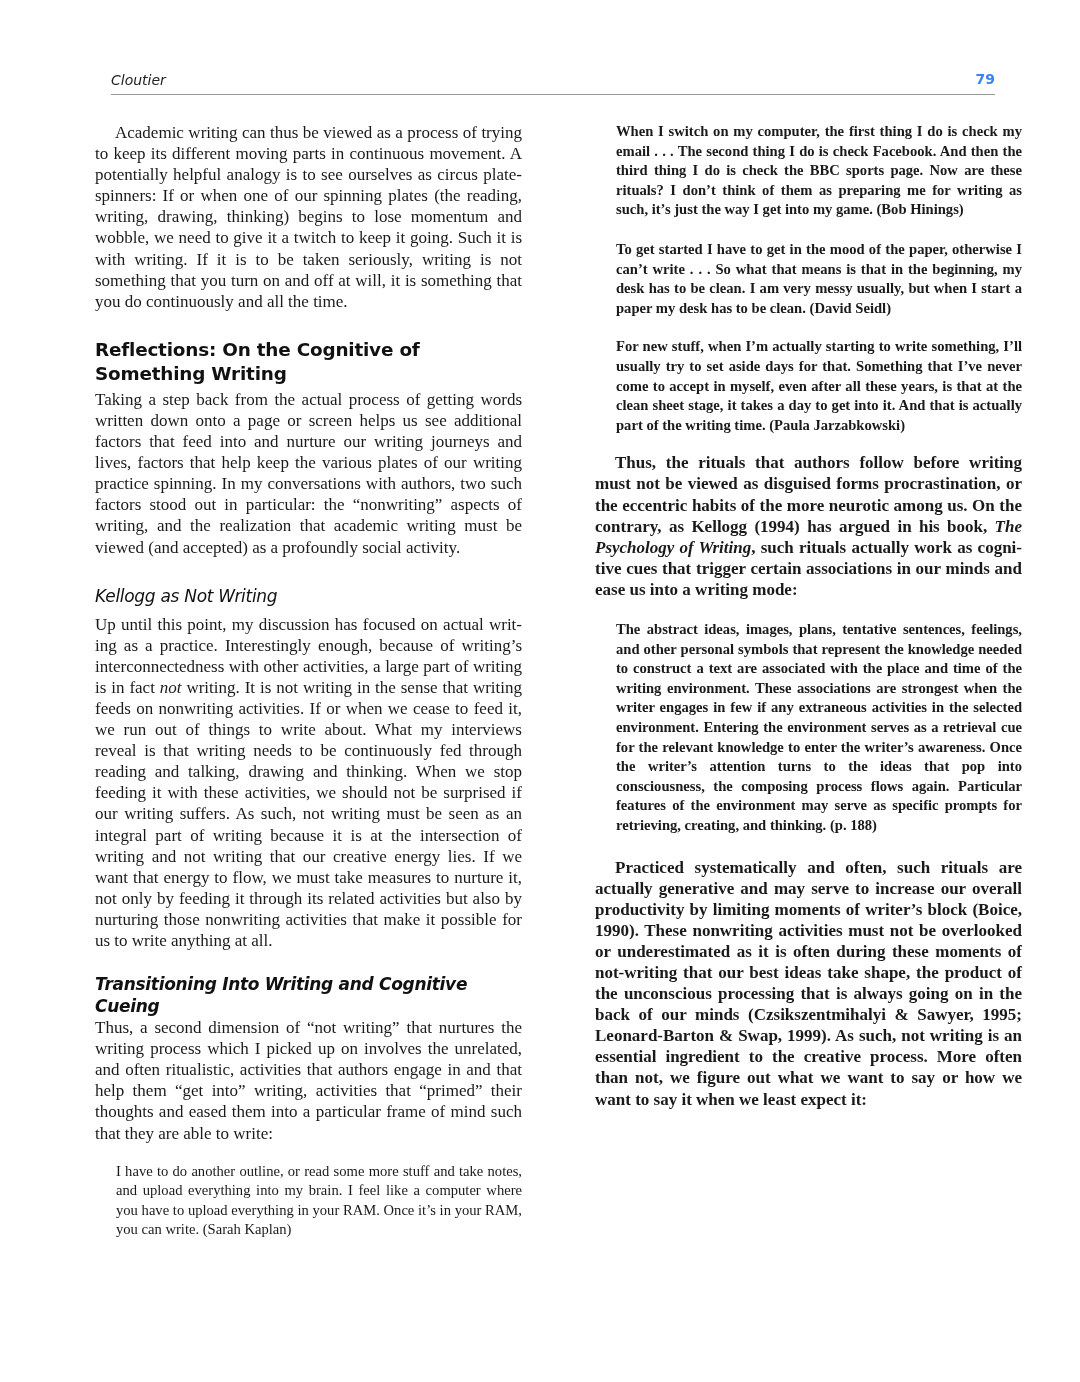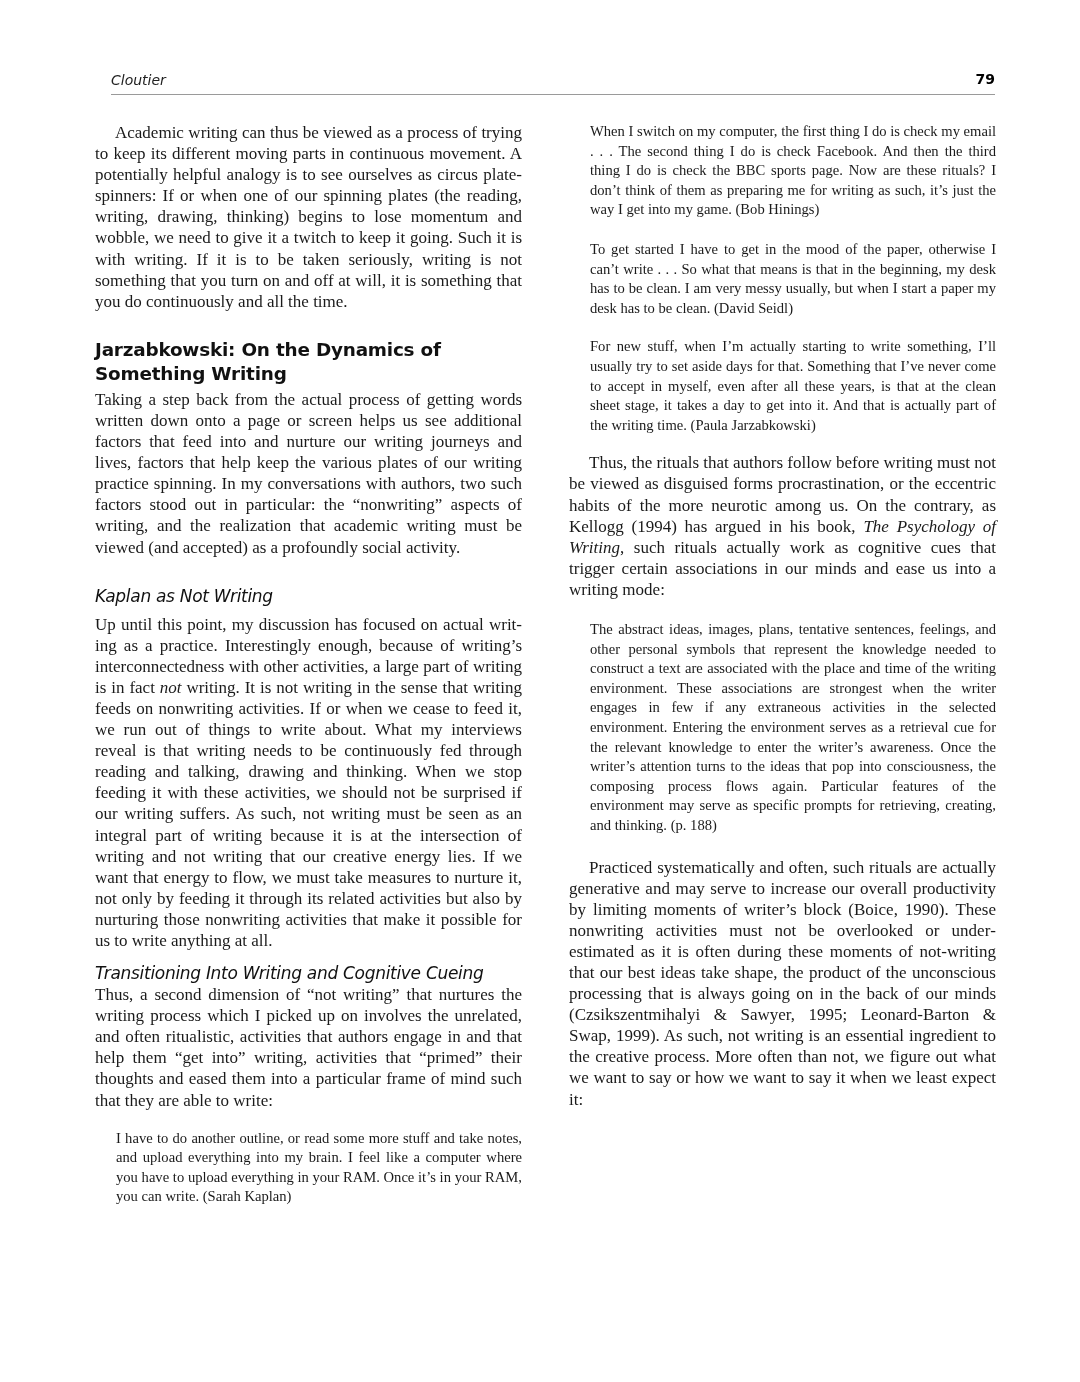--- a/index.html
+++ b/index.html
@@ -1,24 +1,24 @@
 <!DOCTYPE html>
 <html><head>
   <meta charset="utf-8">
   <style>
     html, body { margin: 0; padding: 0; background: #ffffff; }
     body { width: 1080px; height: 1382px; position: relative; overflow: hidden; color: #1a1a1a; }
     .page { position: absolute; left: 0; top: 0; width: 1080px; height: 1360px; }
     .running-head { position: absolute; left: 111px; top: 70px; width: 884px; height: 24px; border-bottom: 1px solid #9a9a9a; }
     .rh-author { position: absolute; left: 0; top: 2px; font-family: "DejaVu Sans", sans-serif; font-style: italic; font-size: 14px; color: #222; }
-    .rh-page { position: absolute; right: 0; top: 1px; font-family: "DejaVu Sans", sans-serif; font-weight: bold; font-size: 14px; color: #000000; }
+    .rh-page { position: absolute; right: 0; top: 1px; font-family: "DejaVu Sans", sans-serif; font-weight: bold; font-size: 14px; color: #3b82f6; }
 
     .col { position: absolute; top: 122px; font-family: "Liberation Serif", serif; }
     .col-left { left: 95px; width: 427px; }
-    .col-right { left: 569px; width: 427px; }
+    .col-right { left: 595px; width: 427px; font-weight: bold; }
 
     p.body { margin: 0; font-size: 17px; line-height: 21.1px; text-align: justify; hyphens: manual; }
     p.indent { text-indent: 20px; }
     p.noindent { text-indent: 0; }
 
     .bq { margin: 0; padding-left: 21px; font-size: 14.6px; line-height: 19.6px; text-align: justify; }
 
     h2.sec { margin: 0; font-family: "DejaVu Sans", sans-serif; font-weight: bold; font-size: 18.4px; line-height: 24px; letter-spacing: -0.2px; color: #111; }
     h3.sub { margin: 0; font-family: "DejaVu Sans", sans-serif; font-style: italic; font-weight: normal; font-size: 17px; line-height: 22px; letter-spacing: -0.3px; color: #111; }
 
@@ -31,29 +31,29 @@
 
   <div class="running-head">
     <span class="rh-author">Cloutier</span>
     <span class="rh-page">79</span>
   </div>
 
   <div class="col col-left">
     <p class="body indent">Academic writing can thus be viewed as a process of try­ing to keep its different moving parts in continuous move­ment. A potentially helpful analogy is to see ourselves as circus plate-spinners: If or when one of our spinning plates (the reading, writing, drawing, thinking) begins to lose momentum and wobble, we need to give it a twitch to keep it going. Such it is with writing. If it is to be taken seriously, writing is not something that you turn on and off at will, it is something that you do continuously and all the time.</p>
 
     <h2 class="sec" style="margin-top:26px;">
-      <span>Jarzabkowski: On the Dynamics of</span><br>
+      <span>Reflections: On the Cognitive of</span><br>
       <span>Something Writing</span>
     </h2>
     <p class="body noindent" style="margin-top:3px;">Taking a step back from the actual process of getting words written down onto a page or screen helps us see additional factors that feed into and nurture our writing journeys and lives, factors that help keep the various plates of our writing practice spinning. In my conversations with authors, two such factors stood out in particular: the “nonwriting” aspects of writing, and the realization that academic writing must be viewed (and accepted) as a profoundly social activity.</p>
 
-    <h3 class="sub" style="margin-top:27px;">Kaplan as Not Writing</h3>
+    <h3 class="sub" style="margin-top:27px;">Kellogg as Not Writing</h3>
     <p class="body noindent" style="margin-top:7px;"><span>Up until this point, my discussion has focused on actual writ­ing as a practice. Interestingly enough, because of writing’s interconnectedness with other activities, a large part of writ­ing is in fact </span><em class="it">not</em><span> writing. It is not writing in the sense that writing feeds on nonwriting activities. If or when we cease to feed it, we run out of things to write about. What my inter­views reveal is that writing needs to be continuously fed through reading and talking, drawing and thinking. When we stop feeding it with these activities, we should not be sur­prised if our writing suffers. As such, not writing must be seen as an integral part of writing because it is at the intersec­tion of writing and not writing that our creative energy lies. If we want that energy to flow, we must take measures to nurture it, not only by feeding it through its related activities but also by nurturing those nonwriting activities that make it possible for us to write anything at all.</span></p>
 
-    <h3 class="sub" style="margin-top:11px;">Transitioning Into Writing and Cognitive Cueing</h3>
+    <h3 class="sub" style="margin-top:22px;font-weight:bold;">Transitioning Into Writing and Cognitive Cueing</h3>
     <p class="body noindent" style="">Thus, a second dimension of “not writing” that nurtures the writing process which I picked up on involves the unrelated, and often ritualistic, activities that authors engage in and that help them “get into” writing, activities that “primed” their thoughts and eased them into a particular frame of mind such that they are able to write:</p>
 
     <p class="bq" style="margin-top:18px;">I have to do another outline, or read some more stuff and take notes, and upload everything into my brain. I feel like a computer where you have to upload everything in your RAM. Once it’s in your RAM, you can write. (Sarah Kaplan)</p>
   </div>
 
   <div class="col col-right">
     <p class="bq" style="margin-top:0;">When I switch on my computer, the first thing I do is check my email . . . The second thing I do is check Facebook. And then the third thing I do is check the BBC sports page. Now are these rituals? I don’t think of them as preparing me for writing as such, it’s just the way I get into my game. (Bob Hinings)</p>
     <p class="bq" style="margin-top:20px;">To get started I have to get in the mood of the paper, otherwise I can’t write . . . So what that means is that in the beginning, my desk has to be clean. I am very messy usually, but when I start a paper my desk has to be clean. (David Seidl)</p>
 
 

